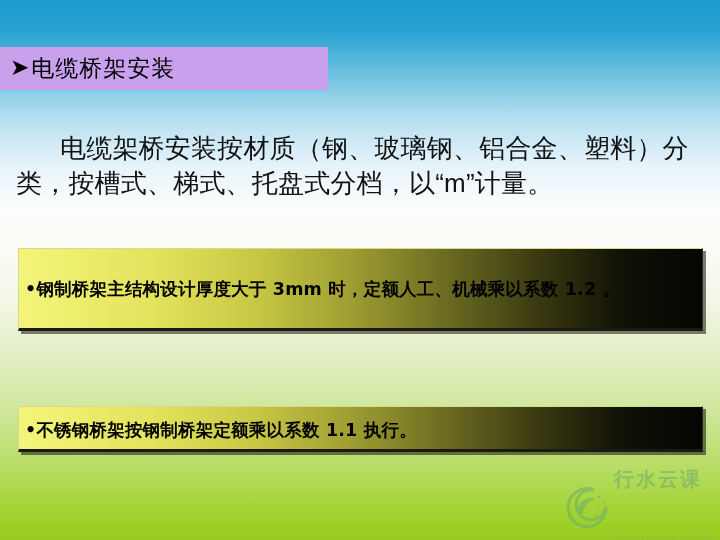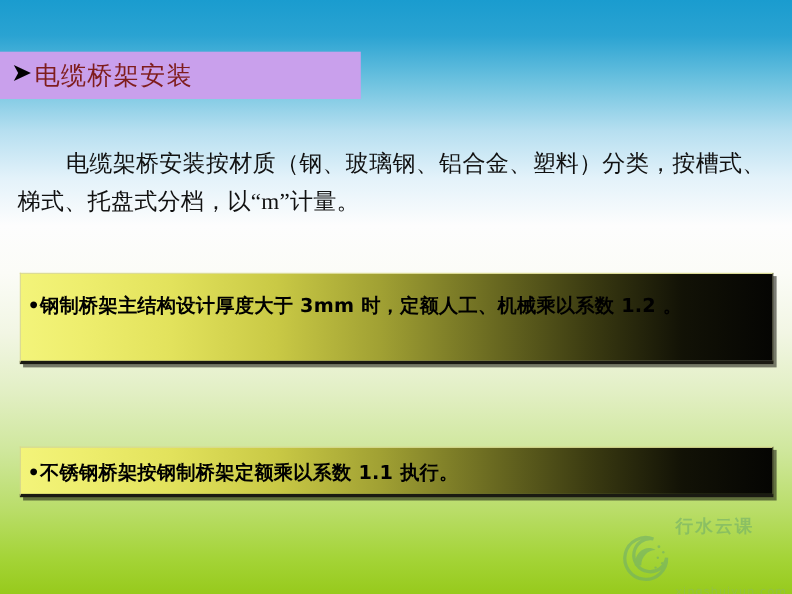--- a/index.html
+++ b/index.html
@@ -51,33 +51,33 @@
   #title-bullet {
     font-size: 23px;
     line-height: 1;
     color: #000;
     margin-right: 2px;
     transform: translateY(-1px);
   }
   #title-text {
     font-family: "DejaVu Serif", "Liberation Serif", serif;
     font-size: 23px;
-    color: #7f1d1d;
+    color: #000000;
     letter-spacing: 1px;
     white-space: nowrap;
   }
 
   
   #body-para {
     position: absolute;
     left: 16px;
     top: 131px;
     width: 692px;
-    font-family: Liberation Serif, serif;
-    font-size: 21px;
+    font-family: Liberation Sans, sans-serif;
+    font-size: 26px;
     line-height: 35px;
     color: #111;
     text-indent: 44px;
     letter-spacing: 0.2px;
   }
 
   
   .callout {
     position: absolute;
     left: 18px;
@@ -91,21 +91,21 @@
         #a0a033 48%,
         #6d6d22 62%,
         #3a3a11 76%,
         #121206 88%,
         #050503 100%);
     border-top: 1px solid #d9d98d;
     border-left: 1px solid #d9d98d;
     border-right: 1px solid #2a2a18;
     border-bottom: 3px solid #1a1a12;
     box-shadow: 3px 3px 0 rgba(20,20,12,0.55);
-    padding: 14px 8px 10px 6px;
+    padding: 24px 8px 10px 6px;
   }
   .callout-text {
     font-family: "DejaVu Sans", "Liberation Sans", sans-serif;
     font-weight: bold;
     font-size: 17.5px;
     line-height: 32px;
     color: #000;
     letter-spacing: 0.2px;
   }
   #callout-1 { top: 248px; height: 83px; }
@@ -129,21 +129,21 @@
     flex: 0 0 48px;
   }
   #wm-textwrap {
     margin-left: 2px;
     display: flex;
     flex-direction: column;
     justify-content: center;
   }
   #wm-title {
     font-family: "DejaVu Sans", "Liberation Sans", sans-serif;
-    font-size: 16px;
+    font-size: 20px;
     font-weight: bold;
     color: #6fae6a;
     letter-spacing: 2px;
     line-height: 26px;
     white-space: nowrap;
   }
   #wm-sub {
     font-family: "DejaVu Sans", "Liberation Sans", sans-serif;
     font-size: 10px;
     color: #8fbb5c;

